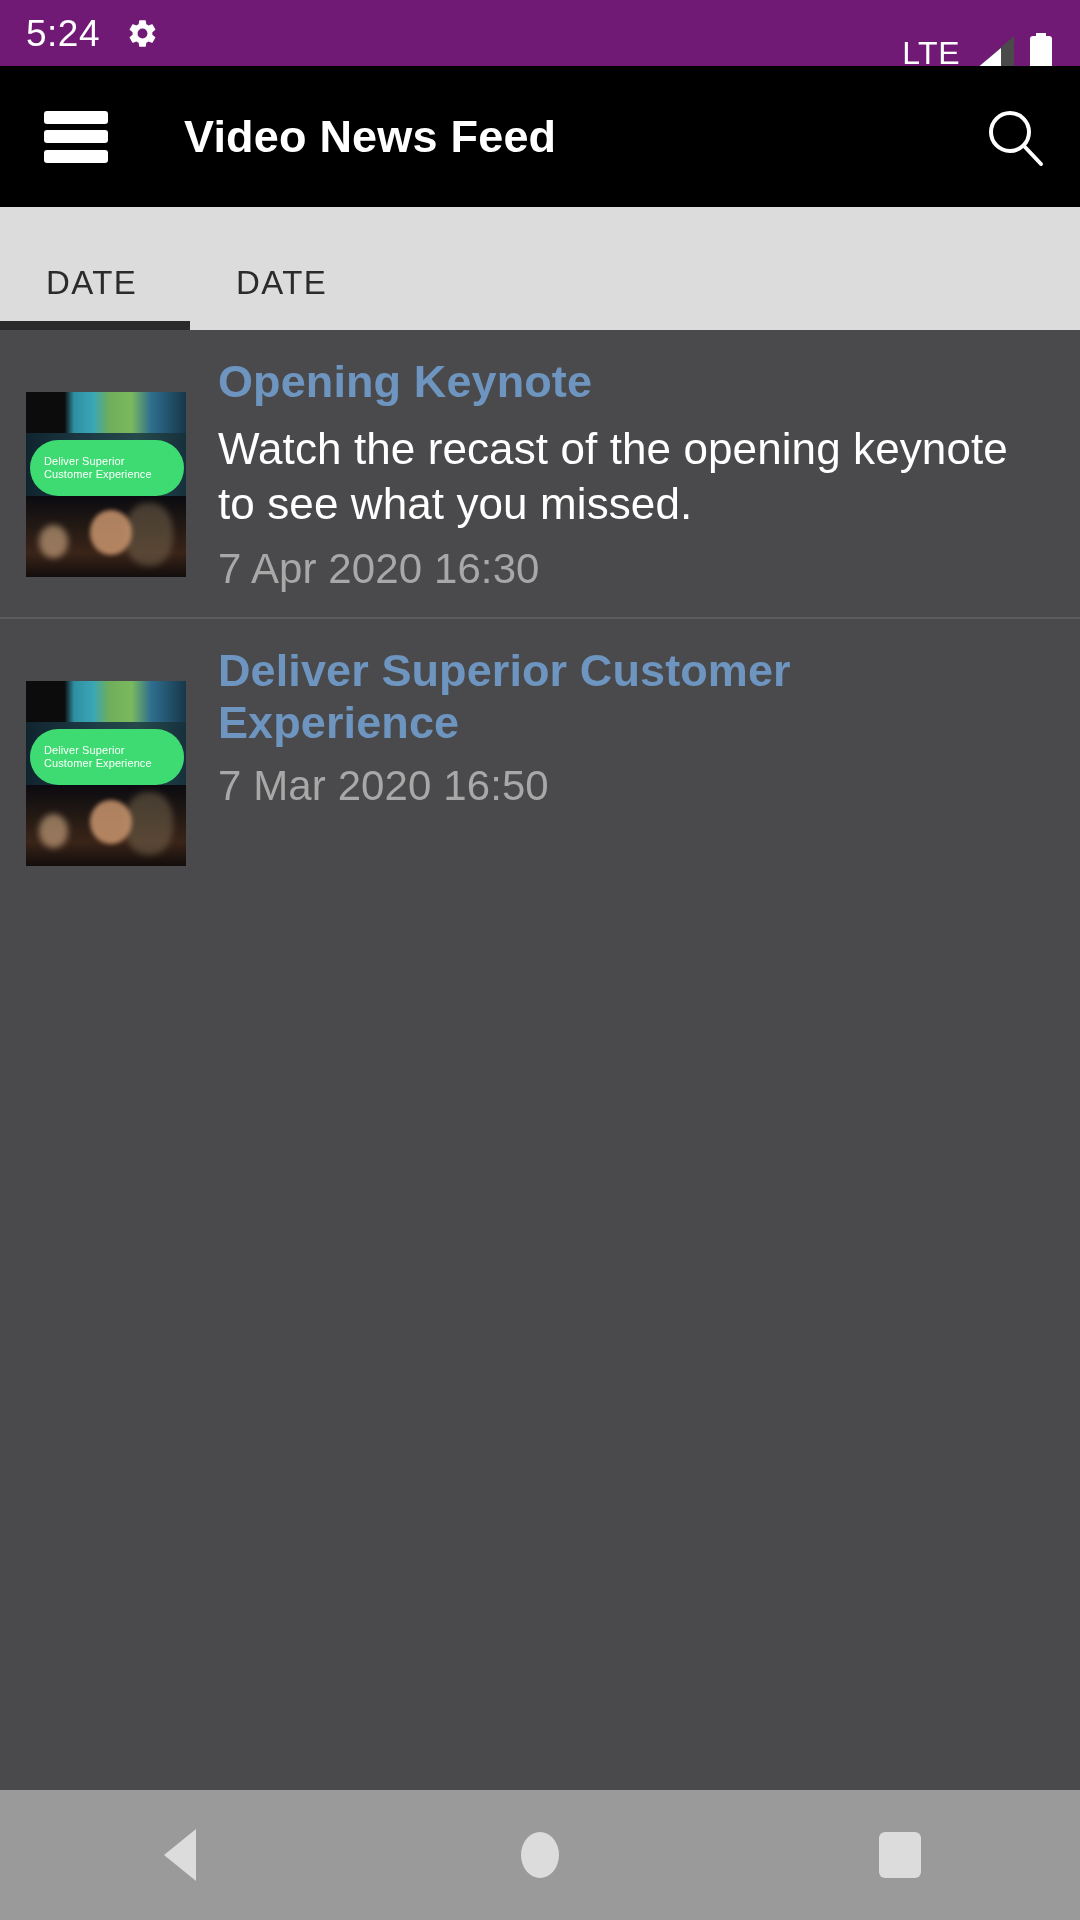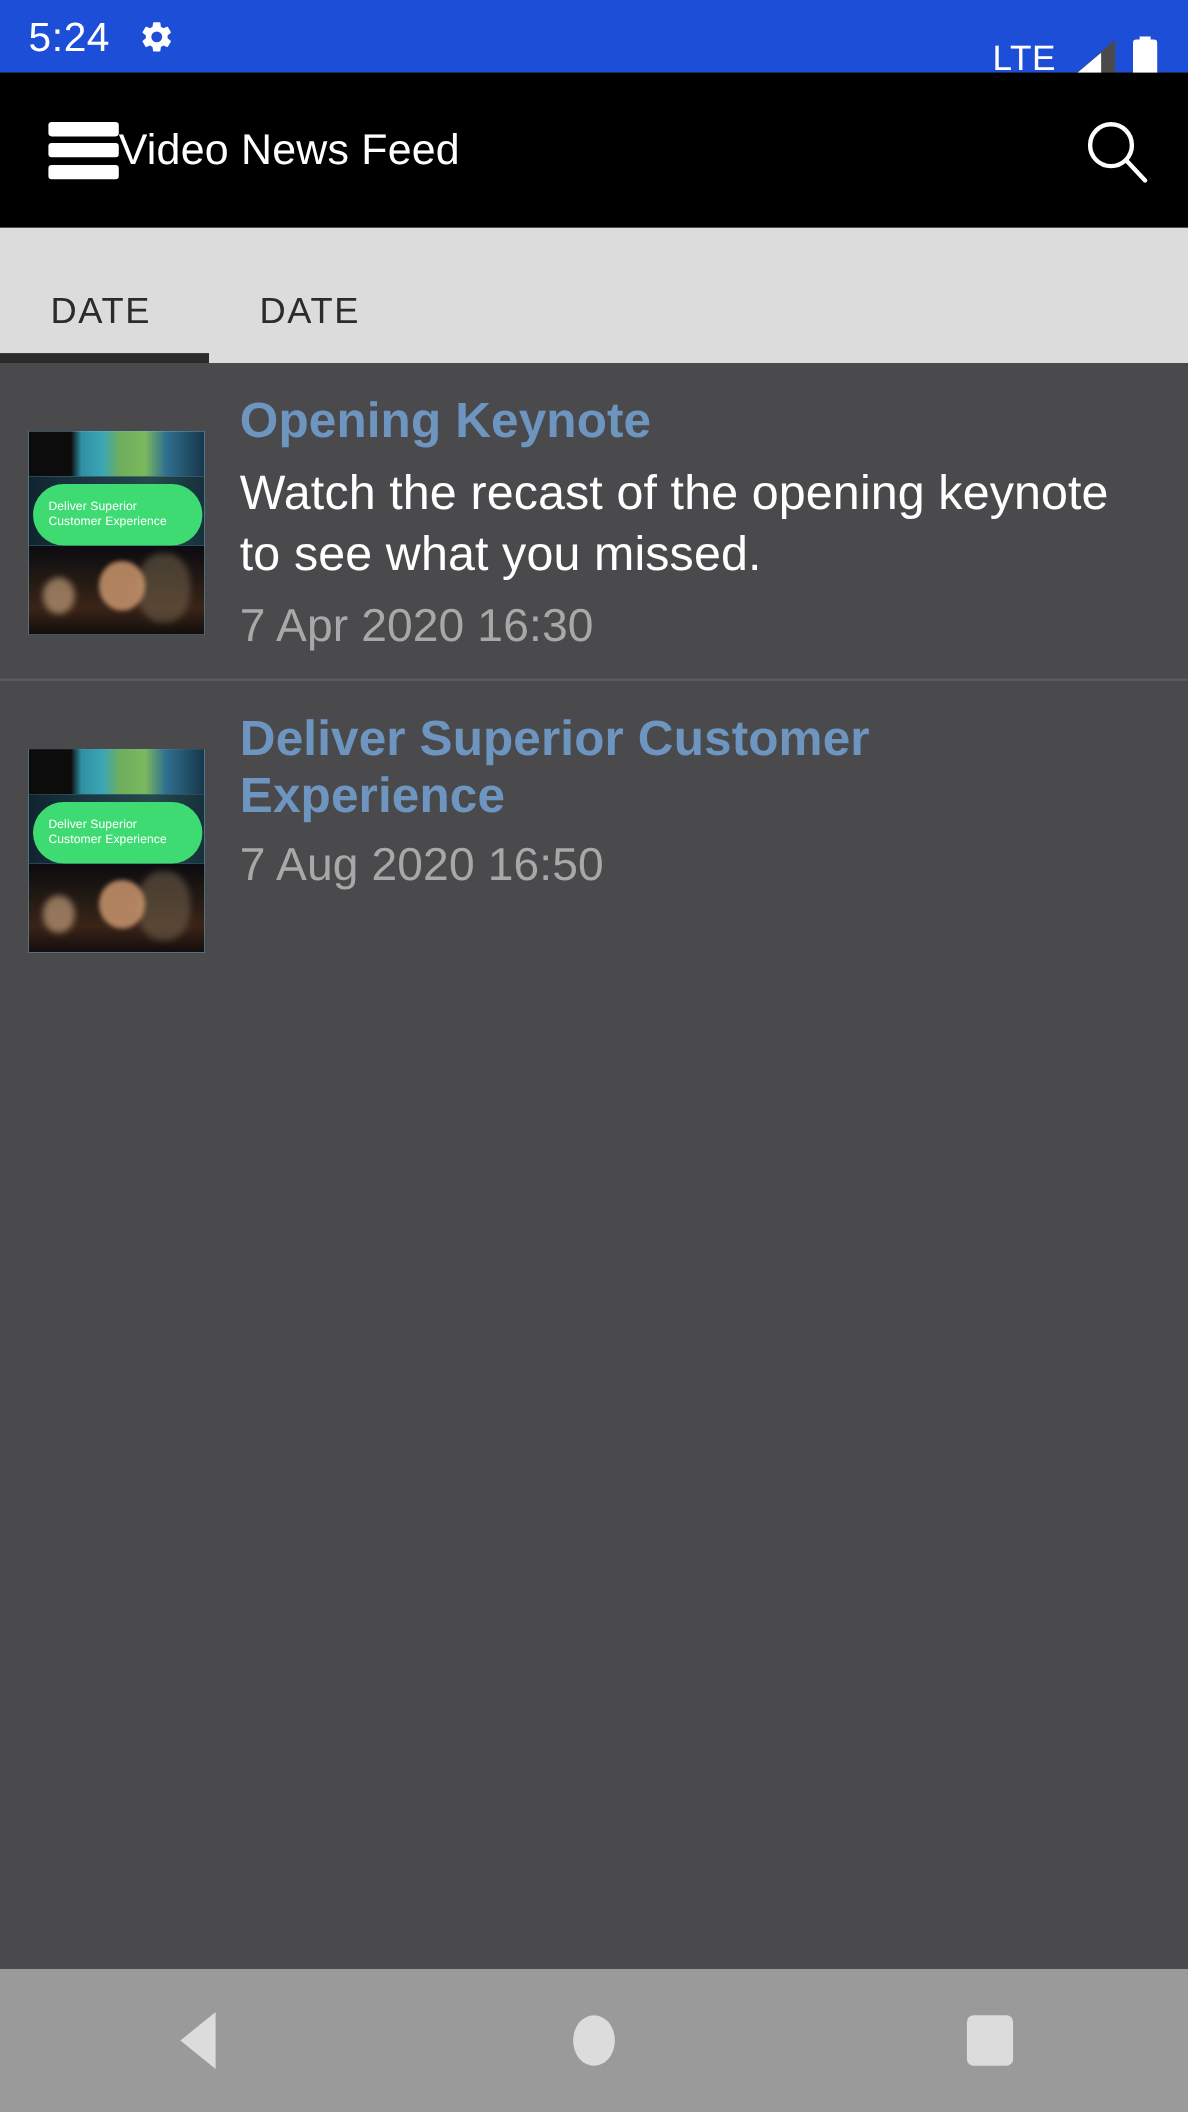--- a/index.html
+++ b/index.html
@@ -7,42 +7,42 @@
     width:1080px; height:1920px;
     background:#000;
     font-family:"Liberation Sans", sans-serif;
     overflow:hidden;
   }
   #screen { position:relative; width:1080px; height:1920px; background:#4a4a4c; }
 
   
   .status-bar{
     position:absolute; top:0; left:0; width:1080px; height:66px;
-    background:#1d4ed8; display:flex; align-items:center;
+    background:#701a75; display:flex; align-items:center;
     padding:0 26px;
   }
   .status-left{ display:flex; align-items:center; gap:26px; }
   .status-time{ color:#fff; font-size:37px; letter-spacing:.5px; line-height:1; }
   .gear-icon{ width:33px; height:33px; display:block; }
   .status-spacer{ flex:1; }
   .status-right{ display:flex; align-items:center; gap:14px;margin-top:39px; }
   .lte-label{ color:#fff; font-size:32px; letter-spacing:.5px; line-height:1; }
   .signal-icon{ width:40px; height:37px; display:block; }
   .battery-icon{ width:26px; height:40px; display:block; }
 
   
   .app-bar{
     position:absolute; top:66px; left:0; width:1080px; height:141px;
     background:#000; display:flex; align-items:center; padding:0 34px 0 44px;
   }
   .hamburger{ width:64px; height:52px; display:flex; flex-direction:column;
     justify-content:space-between; cursor:pointer; }
   .hamburger span{ display:block; height:13px; background:#fff; border-radius:3px; }
   .app-title{
-    color:#fff; font-size:39px; font-weight:normal; 
+    color:#fff; font-size:45px; font-weight:bold; margin-left:76px;
     letter-spacing:.2px; white-space:nowrap;
   }
   .appbar-spacer{ flex:1; }
   .search-icon{ width:62px; height:62px; display:block; }
 
   
   .tab-bar{
     position:absolute; top:207px; left:0; width:1080px; height:123px;
     background:#dcdcdc; display:flex; align-items:flex-end;
   }
@@ -206,21 +206,21 @@
           <div class="thumb-face1"></div>
           <div class="thumb-face2"></div>
         </div>
         <div class="thumb-pill">
           <span>Deliver Superior</span>
           <span>Customer Experience</span>
         </div>
       </div>
       <div class="item-body">
         <div class="item-title">Deliver Superior Customer Experience</div>
-        <div class="item-date">7 Aug 2020 16:50</div>
+        <div class="item-date">7 Mar 2020 16:50</div>
       </div>
     </div>
 
   </div>
 
   <div class="nav-bar">
     <div class="nav-btn">
       <span class="nav-back"></span>
     </div>
     <div class="nav-btn">

